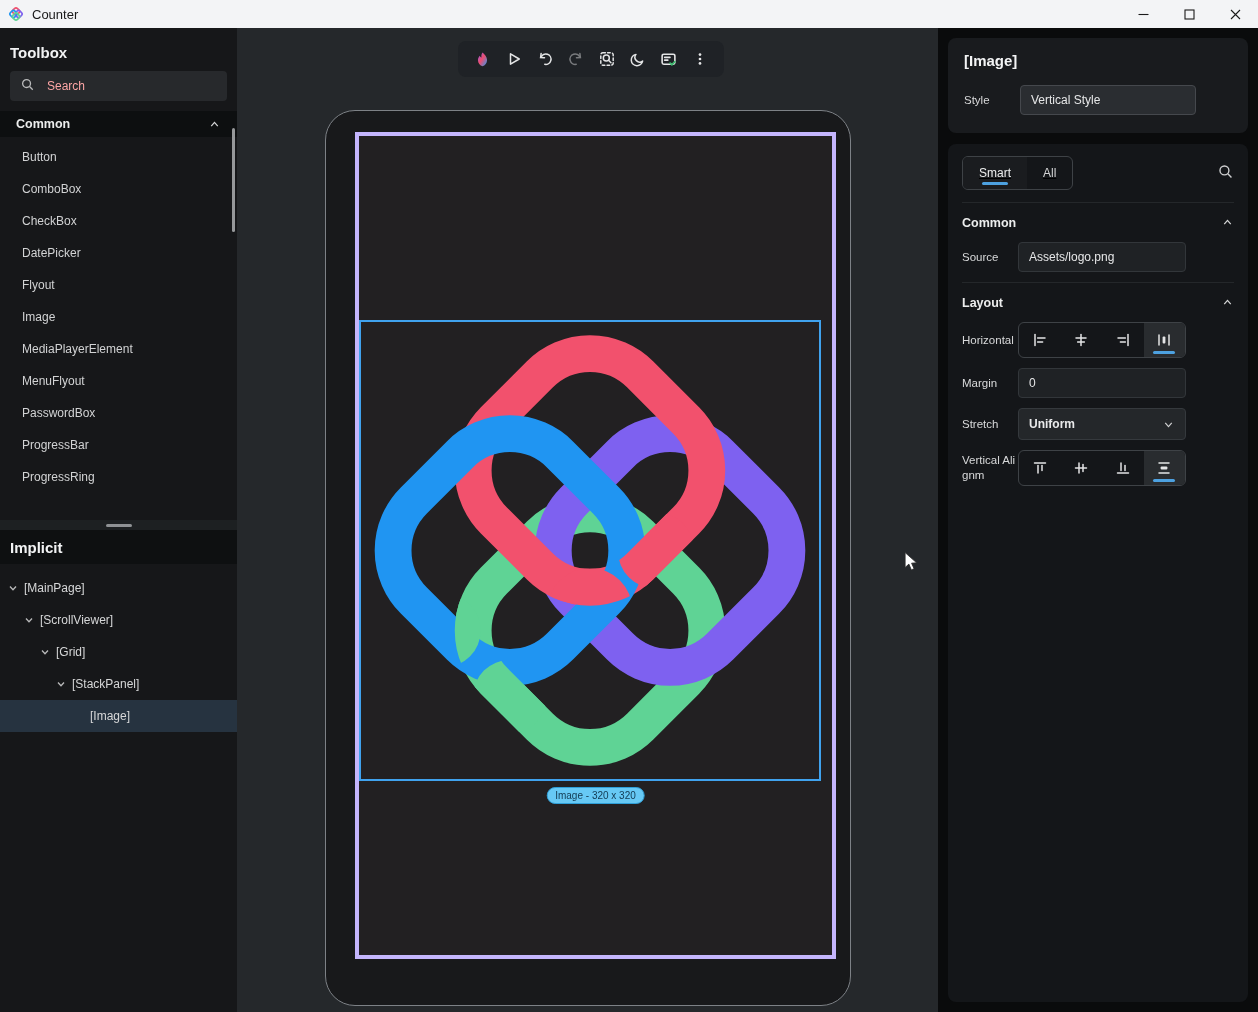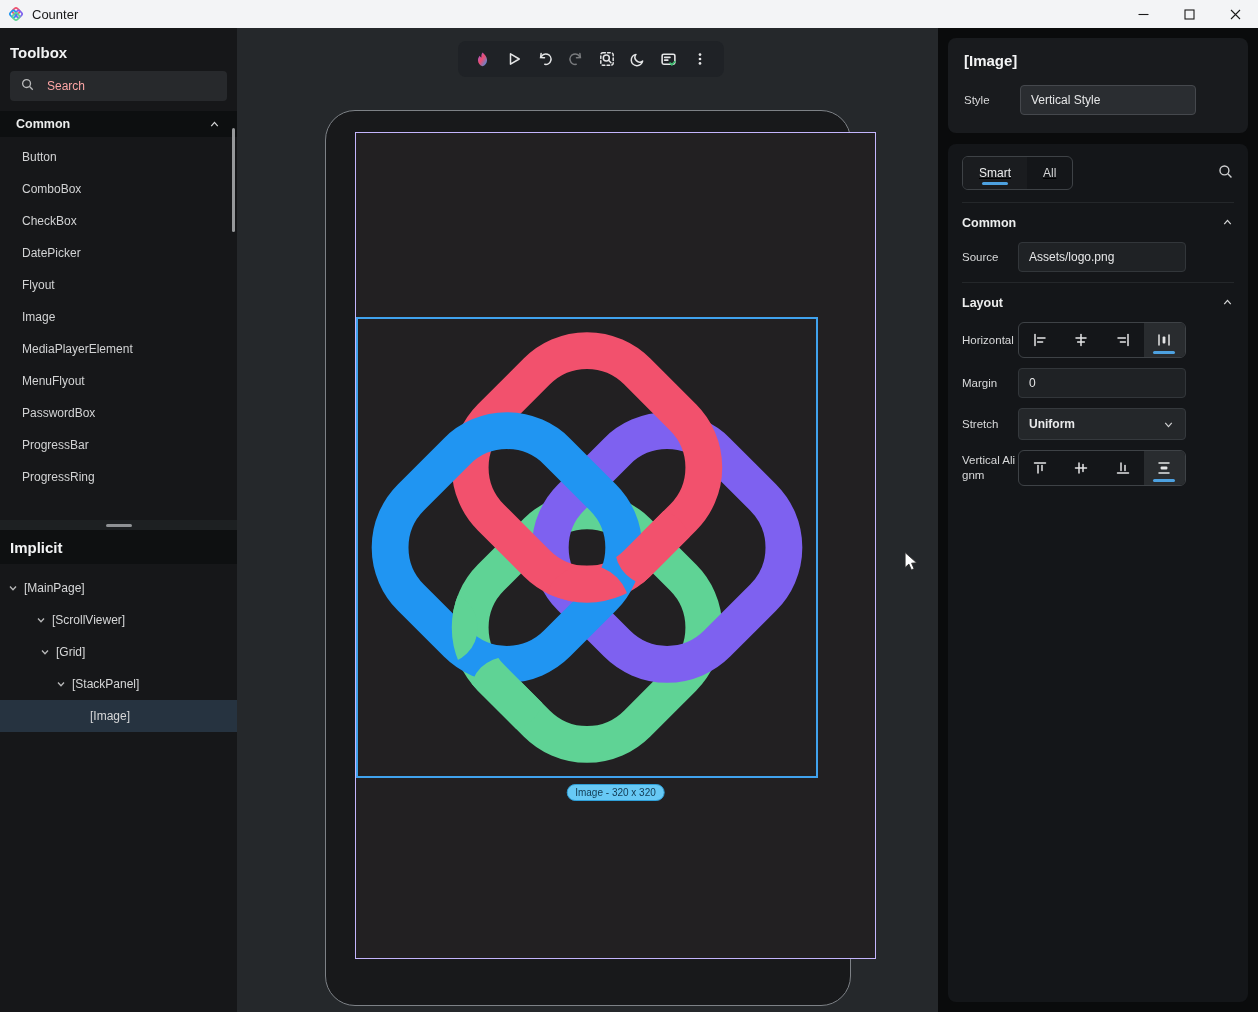--- a/index.html
+++ b/index.html
@@ -47,22 +47,22 @@
   .tree-row .tchev { display:flex; margin-right:6px; }
   .tree-row.sel { background:#263340; }
 
   
   .toolbar { position:absolute; left:221px; top:13px; height:36px; background:#1f2226;
     border-radius:8px; display:flex; align-items:center; padding:0 10px; gap:2px; }
   .tool-btn { width:29px; height:30px; display:flex; align-items:center; justify-content:center; border-radius:5px; }
   .tool-btn.disabled { opacity:.45; }
   .device { position:absolute; left:88px; top:82px; width:526px; height:896px;
     border:1.5px solid #7d8186; border-radius:30px; background:#18191b; }
-  .page { position:absolute; left:29px; top:21px; width:521px; height:827px;
-    border:1px solid #c4b5fd; background:#222022; }
+  .page { position:absolute; left:29px; top:21px; width:481px; height:827px;
+    border:4px solid #c4b5fd; background:#222022; }
   .selection { position:absolute; left:0px; top:184px; width:462px; height:461px;
     border:2px solid #40a2ee; }
   .selection svg.logo { position:absolute; left:2px; top:2px; width:454px; height:453px; }
   .pill { position:absolute; top:651px; left:50%; transform:translateX(-50%);
     background:#67c9f5; color:#123a52; font-size:10px; padding:2px 8px;
     border-radius:9px; white-space:nowrap; border:1px solid #2f9fd8; }
   .cursor { position:absolute; left:902px; top:552px; z-index:50; }
 
   
   .card { background:#191b1e; border-radius:8px; }
@@ -179,21 +179,21 @@
     </div>
     <div class="tree">
         <div class="tree-row" style="padding-left: 8px;">
           <span class="tchev">
             <svg width="10" height="10" viewBox="0 0 10 10" fill="none" stroke="#b8b9ba" stroke-width="1.3">
               <polyline points="2,3.5 5,6.8 8,3.5"></polyline>
             </svg>
           </span>
           <span>[MainPage]</span>
         </div>
-        <div class="tree-row" style="padding-left: 36px;">
+        <div class="tree-row" style="padding-left: 24px;">
           <span class="tchev">
             <svg width="10" height="10" viewBox="0 0 10 10" fill="none" stroke="#b8b9ba" stroke-width="1.3">
               <polyline points="2,3.5 5,6.8 8,3.5"></polyline>
             </svg>
           </span>
           <span>[ScrollViewer]</span>
         </div>
         <div class="tree-row" style="padding-left: 40px;">
           <span class="tchev">
             <svg width="10" height="10" viewBox="0 0 10 10" fill="none" stroke="#b8b9ba" stroke-width="1.3">

